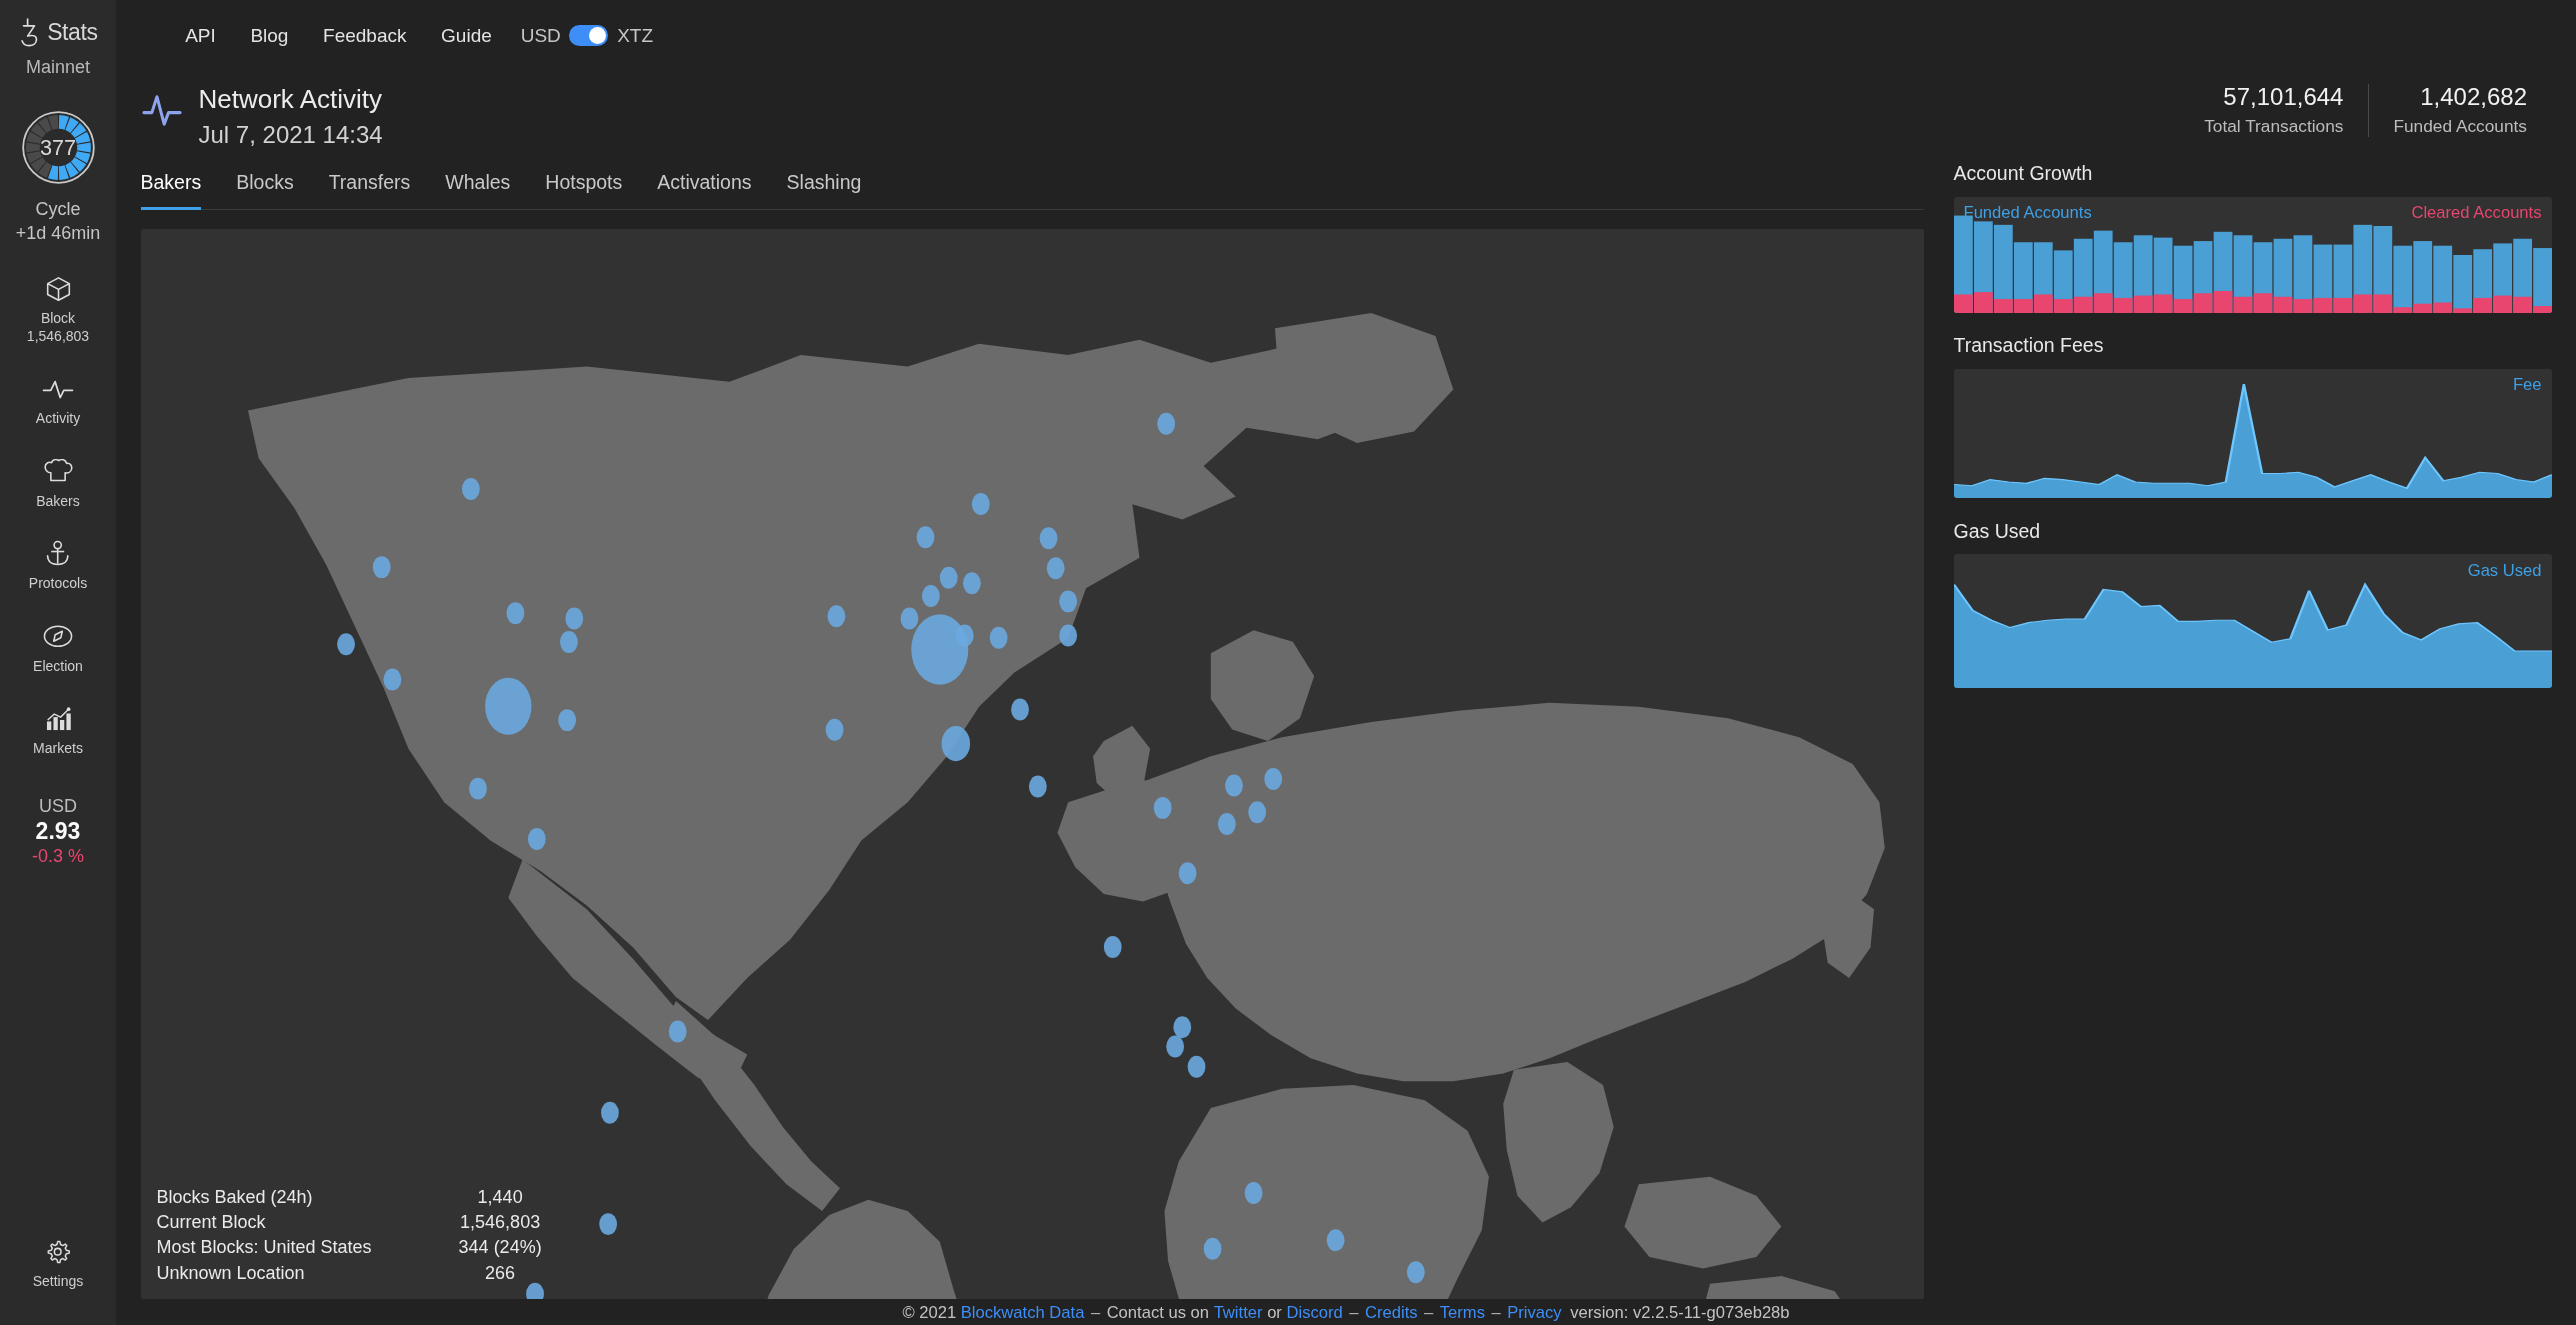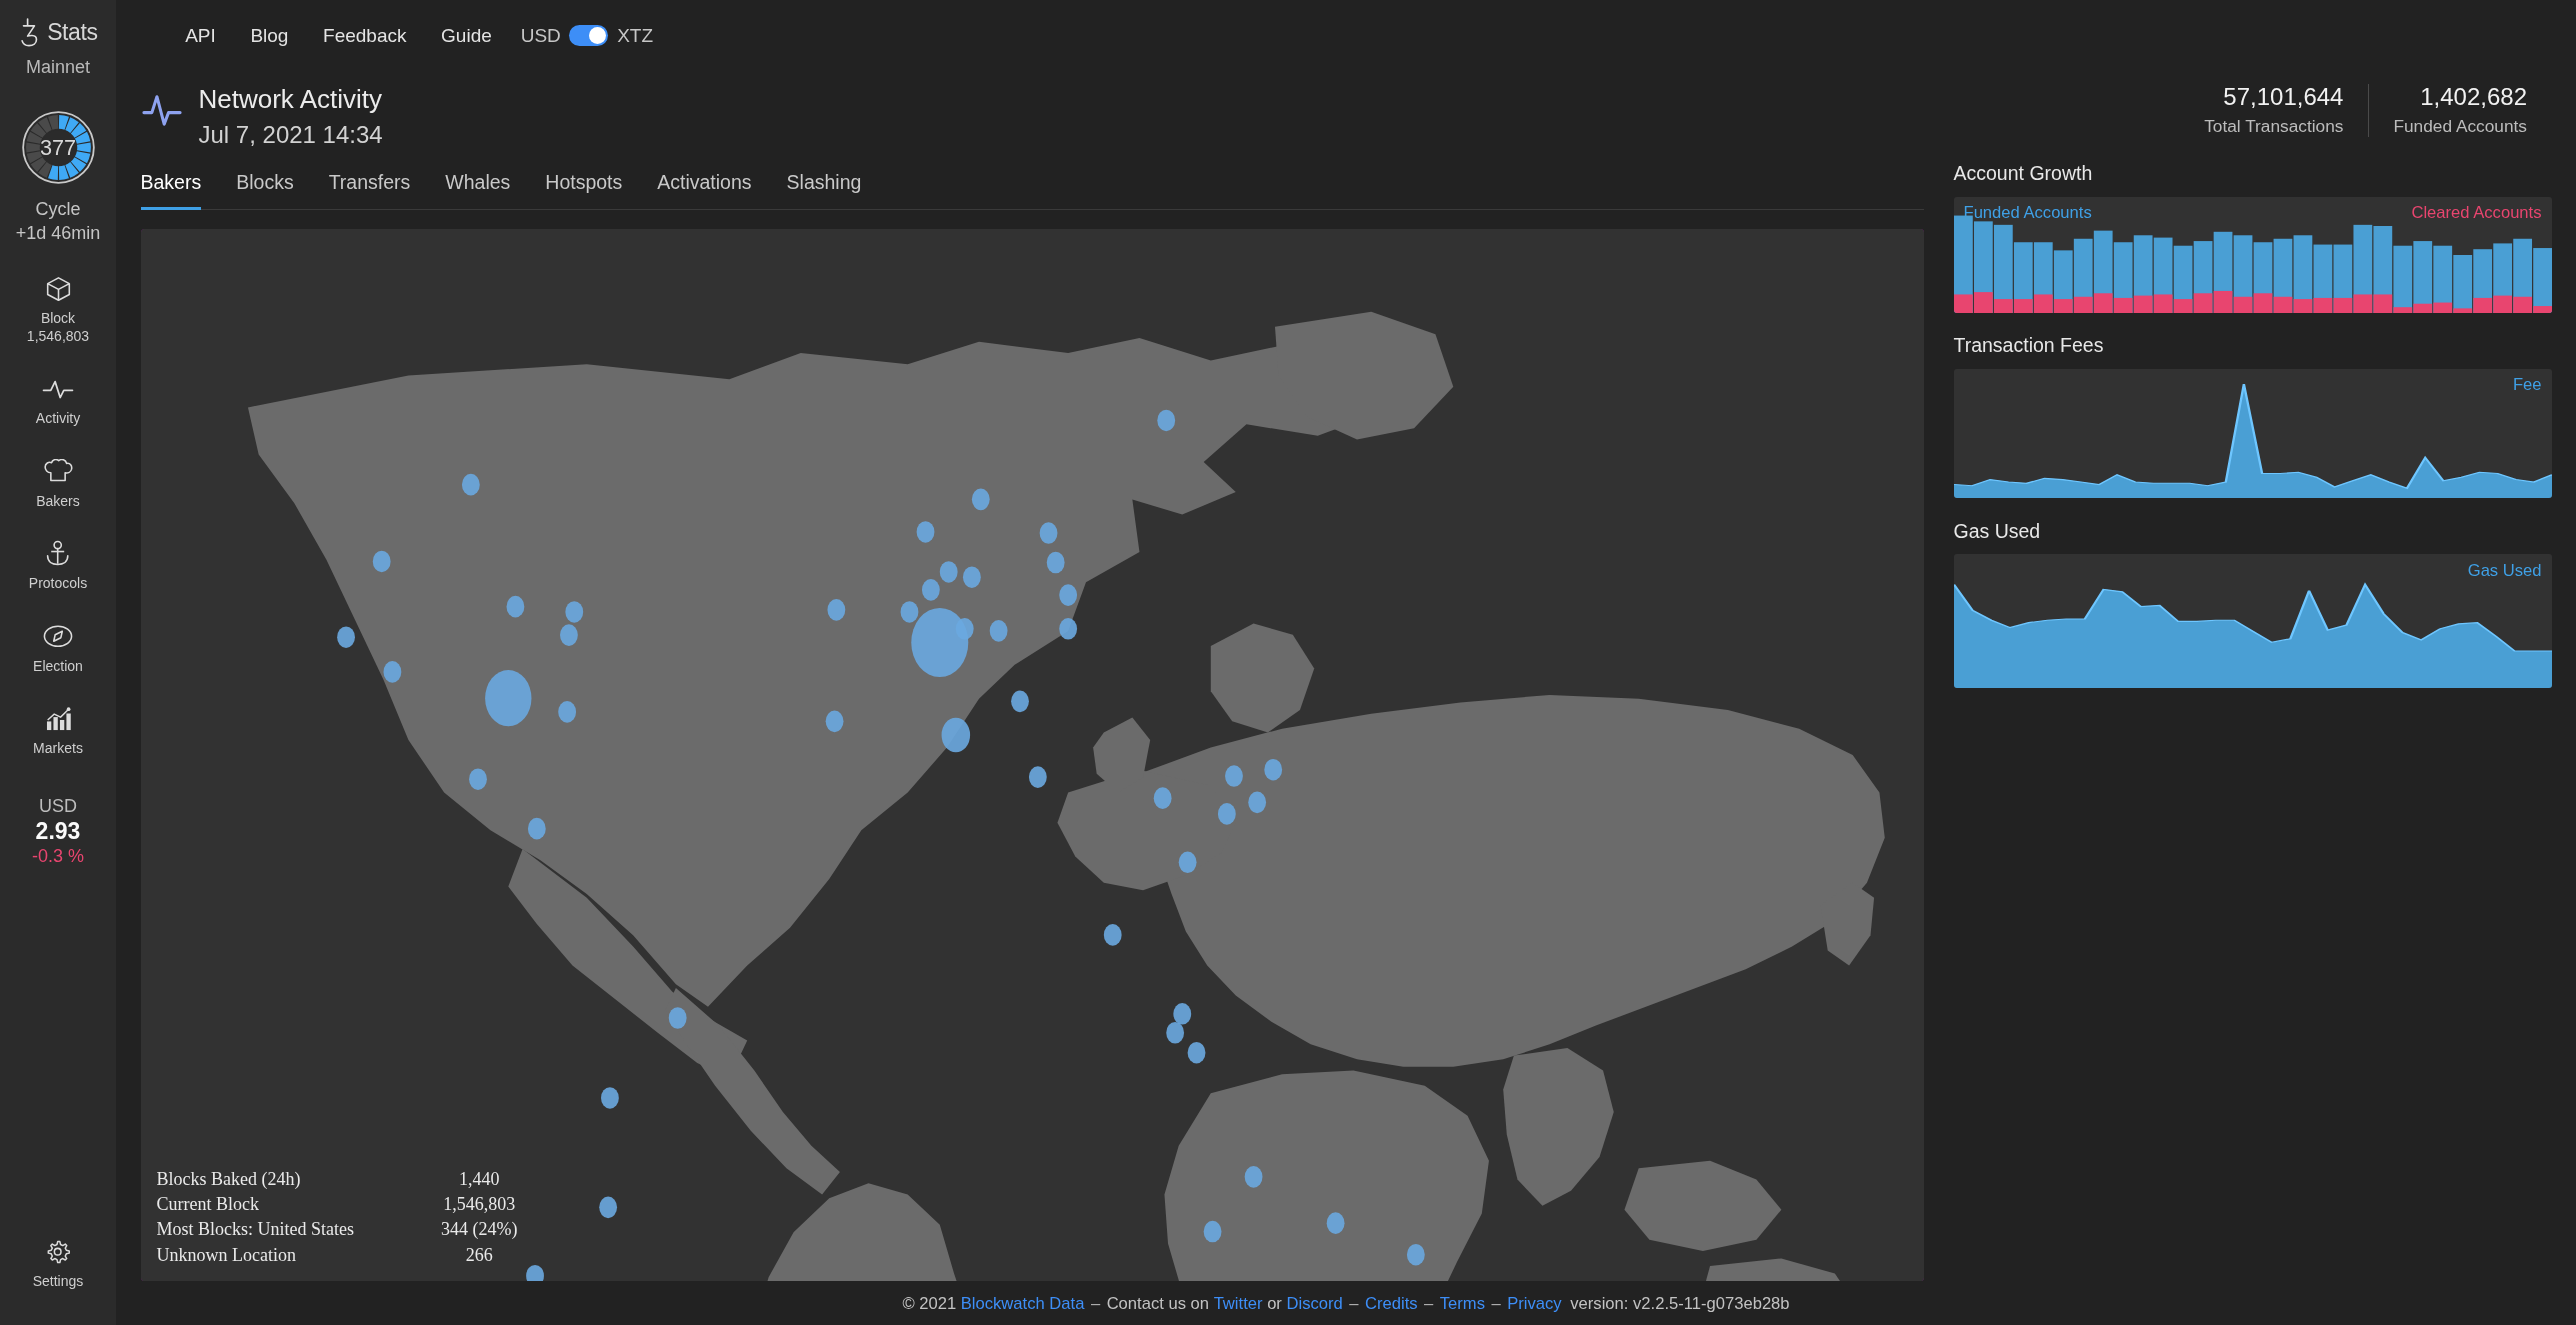--- a/index.html
+++ b/index.html
@@ -98,21 +98,20 @@
     font-size: 19.5px; color: #c9c9c9; padding: 0 0 13px 0; margin-right: 35px;
     cursor: pointer; border-bottom: 3.6px solid transparent; position: relative; bottom: -1.4px;
   }
   .tab.active { color: #ffffff; border-bottom-color: #3fa0e6; }
 
   
   .mappanel {
     margin-top: 19px; background: #701a75; border-radius: 3.6px;
     flex: 1 1 auto; position: relative; overflow: hidden;
     min-height: 0;
-    font-family: Liberation Serif, serif;
   }
   .mapsvg { position: absolute; inset: 0; width: 100%; height: 100%; }
   .maplegend { position: absolute; left: 16px; bottom: 13px; font-size: 18px; color: #eaeaea; }
   .maplegend table { border-collapse: collapse; }
   .maplegend td { padding: 2.2px 0; }
   .maplegend td.v { text-align: center; padding-left: 87px; }
 
   
   .chart-title { font-size: 19.5px; color: #e8e8e8; margin-bottom: 11.6px; }
   .chart-box { background: #323232; border-radius: 2.9px; position: relative; overflow: hidden; }
@@ -123,21 +122,21 @@
     position: absolute; top: 6.5px; font-size: 16.6px;
   }
   .cl-left { left: 10px; color: #3fa0e6; }
   .cl-right { right: 10px; color: #e8456f; }
   .cl-right-blue { right: 10px; color: #3fa0e6; }
   .chart-gap { height: 21.7px; }
   .chart-svg { position: absolute; inset: 0; width: 100%; height: 100%; display: block; }
 
   
   .footer {
-    height: 45px; display: flex; align-items: center; justify-content: center;
+    height: 27px; display: flex; align-items: center; justify-content: center;
     font-size: 16.6px; color: #c2c2c2; gap: 0;
   }
   .footer a { color: #3d8ef7; text-decoration: none; cursor: pointer; }
   .footer .sep { margin: 0 6.5px; color: #b0b0b0; }
   .footer .ver { margin-left: 8.7px; color: #c2c2c2; }
 </style>
 </head>
 <body>
 
 <div class="app">

